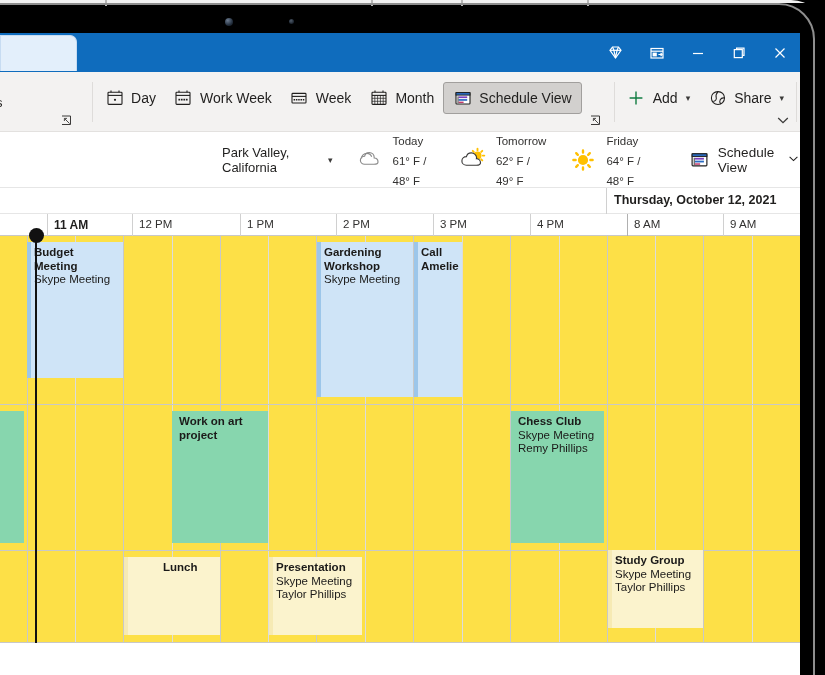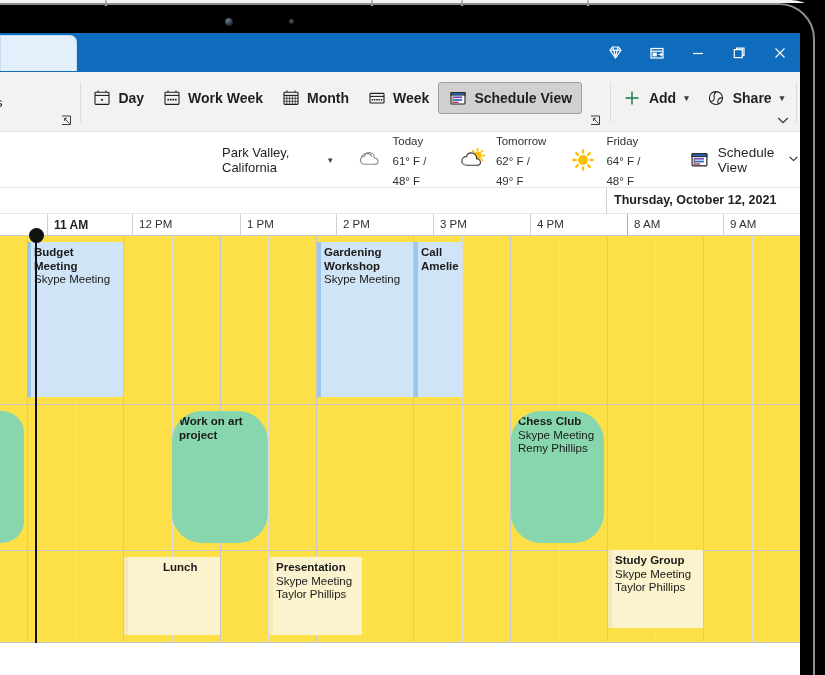--- a/index.html
+++ b/index.html
@@ -106,21 +106,20 @@
   .vsep {
     width: 1px; height: 40px; background: #dedcda; margin: 0 3px;
     align-self: center;
   }
   .rb-item {
     display: flex; align-items: center; gap: 7px;
     height: 32px; padding: 0 9px;
     border-radius: 3px;
     font-size: 14px; color: #201f1e;
     white-space: nowrap;
-    font-weight: bold;
   }
   .rb-item.active {
     background: #d2d0ce;
     border: 1px solid #a19f9d;
   }
   .rb-ico { width: 19px; height: 19px; display: flex; align-items: center; justify-content: center; }
   .rb-ico svg { display: block; }
   .caret { font-size: 9px; color: #3b3a39; margin-left: 1px; }
   .ribbon-collapse {
     position: absolute; right: 9px; bottom: 3px;
@@ -193,21 +192,21 @@
   .evt {
     position: absolute;
     padding: 4px 6px 4px 7px;
     overflow: hidden;
     line-height: 1.18;
   }
   .evt .t { font-size: 11.5px; font-weight: bold; color: #1b1a19; display: block; }
   .evt .s { font-size: 11.5px; color: #1b1a19; display: block; }
   .evt.blue { background: #cfe4f7; }
   .evt.blue .accent { position: absolute; left: 0; top: 0; bottom: 0; width: 4px; background: #9cc6ea; }
-  .evt.green { background: #87d6ae; border-radius: 30px; }
+  .evt.green { background: #87d6ae; }
   .evt.green .accent { position: absolute; left: 0; top: 0; bottom: 0; width: 4px; background: #87d6ae; }
   .evt.yellow { background: #fbf3cd; }
   .evt.yellow .accent { position: absolute; left: 0; top: 0; bottom: 0; width: 4px; background: #f6eab4; }
 
   .nowline {
     position: absolute; top: 0; bottom: 0; width: 2px; background: #111;
     z-index: 30;
   }
   .nowdot {
     position: absolute; width: 15px; height: 15px; border-radius: 50%;
@@ -310,45 +309,45 @@
                   <rect x="11.9" y="9.8" width="1.7" height="1.7"></rect>
               </g>
             </svg>
           </span>
           <span>Work Week</span>
         </div>
 
         <div class="rb-item">
           <span class="rb-ico">
             <svg width="18" height="18" viewBox="0 0 18 18" fill="none" stroke="#201f1e" stroke-width="1.1">
-              <rect x="2" y="3.2" width="14" height="12.2" rx="0.8"></rect>
-              <path d="M2 6.4 L16 6.4"></path>
-                <path d="M5 3.2 L5 1.6 M13 3.2 L13 1.6"></path>
-              <path d="M4.8 6.4 L4.8 15.4 M7.6 6.4 L7.6 15.4 M10.4 6.4 L10.4 15.4 M13.2 6.4 L13.2 15.4" stroke-width="0.7"></path>
-              <path d="M2 9.3 L16 9.3 M2 12.3 L16 12.3" stroke-width="0.7"></path>
-            </svg>
-          </span>
-          <span>Month</span>
-        </div>
-
-        <div class="rb-item">
-          <span class="rb-ico">
-            <svg width="18" height="18" viewBox="0 0 18 18" fill="none" stroke="#201f1e" stroke-width="1.1">
               <rect x="2" y="4.4" width="14" height="9.6" rx="0.8"></rect>
               <path d="M2 7.4 L16 7.4"></path>
               <g fill="#201f1e" stroke="none">
                 <rect x="3.6" y="10" width="1.5" height="1.5"></rect>
                   <rect x="5.9" y="10" width="1.5" height="1.5"></rect>
                 <rect x="8.2" y="10" width="1.5" height="1.5"></rect>
                   <rect x="10.5" y="10" width="1.5" height="1.5"></rect>
                 <rect x="12.8" y="10" width="1.5" height="1.5"></rect>
               </g>
             </svg>
           </span>
           <span>Week</span>
+        </div>
+
+        <div class="rb-item">
+          <span class="rb-ico">
+            <svg width="18" height="18" viewBox="0 0 18 18" fill="none" stroke="#201f1e" stroke-width="1.1">
+              <rect x="2" y="3.2" width="14" height="12.2" rx="0.8"></rect>
+              <path d="M2 6.4 L16 6.4"></path>
+                <path d="M5 3.2 L5 1.6 M13 3.2 L13 1.6"></path>
+              <path d="M4.8 6.4 L4.8 15.4 M7.6 6.4 L7.6 15.4 M10.4 6.4 L10.4 15.4 M13.2 6.4 L13.2 15.4" stroke-width="0.7"></path>
+              <path d="M2 9.3 L16 9.3 M2 12.3 L16 12.3" stroke-width="0.7"></path>
+            </svg>
+          </span>
+          <span>Month</span>
         </div>
 
         <div class="rb-item active">
           <span class="rb-ico">
             <svg width="18" height="18" viewBox="0 0 18 18" fill="none">
               <rect x="2" y="3.6" width="14" height="11.4" rx="0.8" fill="#fff" stroke="#201f1e" stroke-width="1.1"></rect>
               <rect x="2" y="3.6" width="14" height="2.5" fill="#2a6cc2" stroke="#201f1e" stroke-width="0.9"></rect>
               <rect x="4.6" y="7.4" width="8.6" height="1.7" fill="#7a3fbe"></rect>
               <rect x="4.6" y="10.1" width="8.6" height="1.7" fill="#2a6cc2"></rect>
               <rect x="4.6" y="12.6" width="5" height="1.4" fill="#c23a6c"></rect>
@@ -511,21 +510,21 @@
           <div class="vline" style="left: 462px;"></div>
           <div class="vline major" style="left: 510px;"></div>
           <div class="vline" style="left: 559px;"></div>
           <div class="vline major" style="left: 607px;"></div>
           <div class="vline" style="left: 655px;"></div>
           <div class="vline major" style="left: 703px;"></div>
           <div class="vline" style="left: 752px;"></div>
           <div class="hline" style="top: 168px;"></div>
           <div class="hline" style="top: 314px;"></div>
           <div class="hline" style="top: 406px;"></div>
-          <div class="evt blue" style="left: 27px; width: 96px; top: 6px; height: 155px;">
+          <div class="evt blue" style="left: 27px; width: 96px; top: 6px; height: 136px;">
             <span class="accent"></span>
             <span class="t">Budget Meeting</span>
             <span class="s">Skype Meeting</span>
           </div>
           <div class="evt blue" style="left: 317px; width: 96px; top: 6px; height: 155px;">
             <span class="accent"></span>
             <span class="t">Gardening Workshop</span>
             <span class="s">Skype Meeting</span>
           </div>
           <div class="evt blue" style="left: 414px; width: 48px; top: 6px; height: 155px;">

